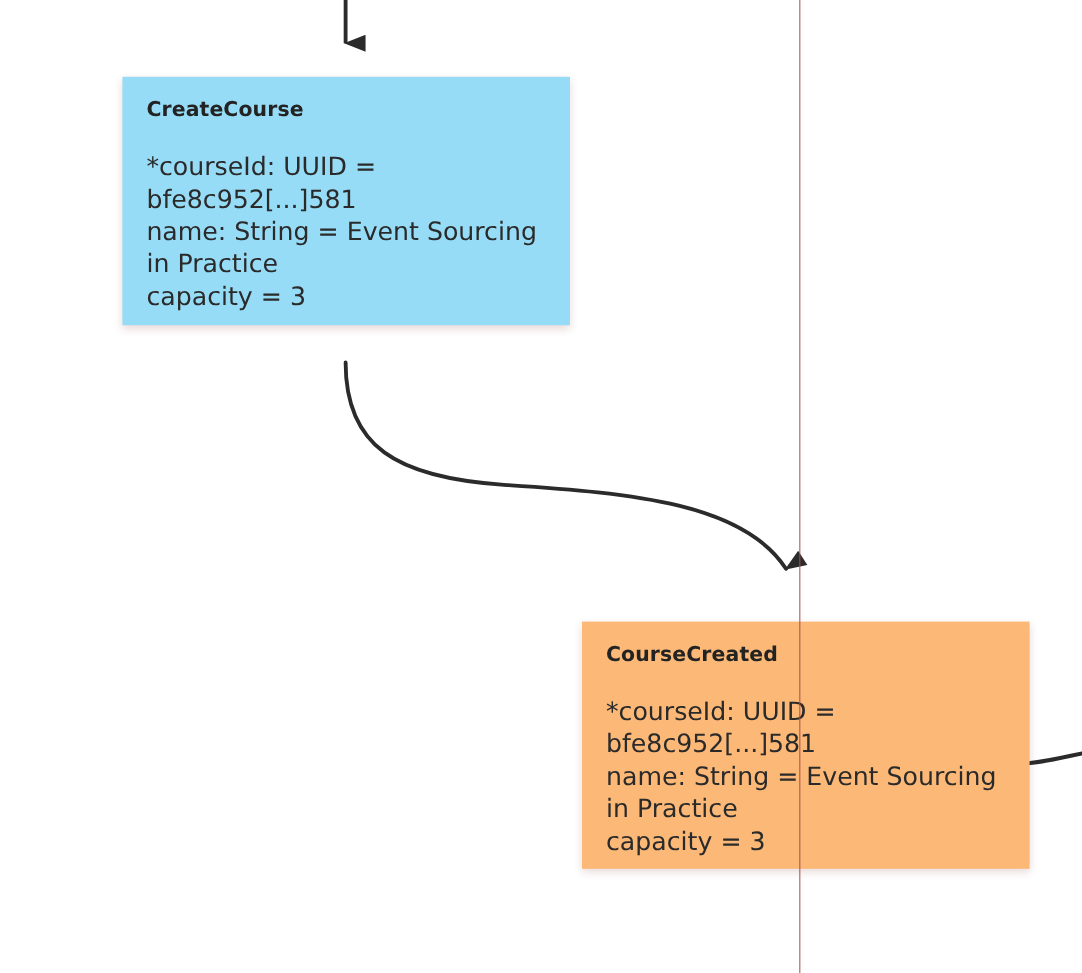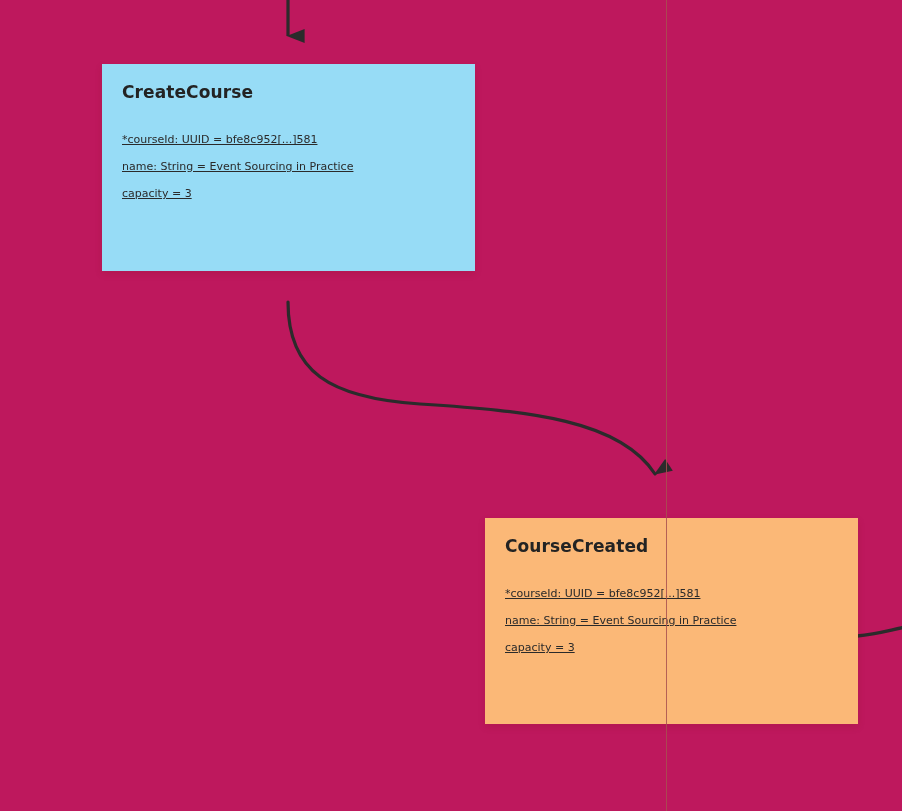--- a/index.html
+++ b/index.html
@@ -11,21 +11,21 @@
     width: 902px;
     height: 811px;
     overflow: hidden;
     font-family: "DejaVu Sans", "Liberation Sans", sans-serif;
   }
 
   #canvas {
     position: relative;
     width: 902px;
     height: 811px;
-    background: #be185d;
+    background: #ffffff;
     overflow: hidden;
   }
 
   
   #connectors {
     position: absolute;
     left: 0;
     top: 0;
     width: 902px;
     height: 811px;
@@ -43,27 +43,26 @@
   }
   .card-title {
     font-size: 17px;
     font-weight: bold;
     color: #232323;
     letter-spacing: 0.1px;
     line-height: 20px;
     margin: 0 0 24px 0;
   }
   .card-body {
-    font-size: 11px;
+    font-size: 21px;
     font-weight: normal;
     color: #2a2a2a;
     line-height: 27px;
     margin: 0;
     white-space: pre-wrap;
-    text-decoration: underline;
   }
 
   #card-create-course {
     left: 102px;
     top: 64px;
     width: 373px;
     height: 207px;
     background: #97dcf6;
   }
   #card-course-created {

